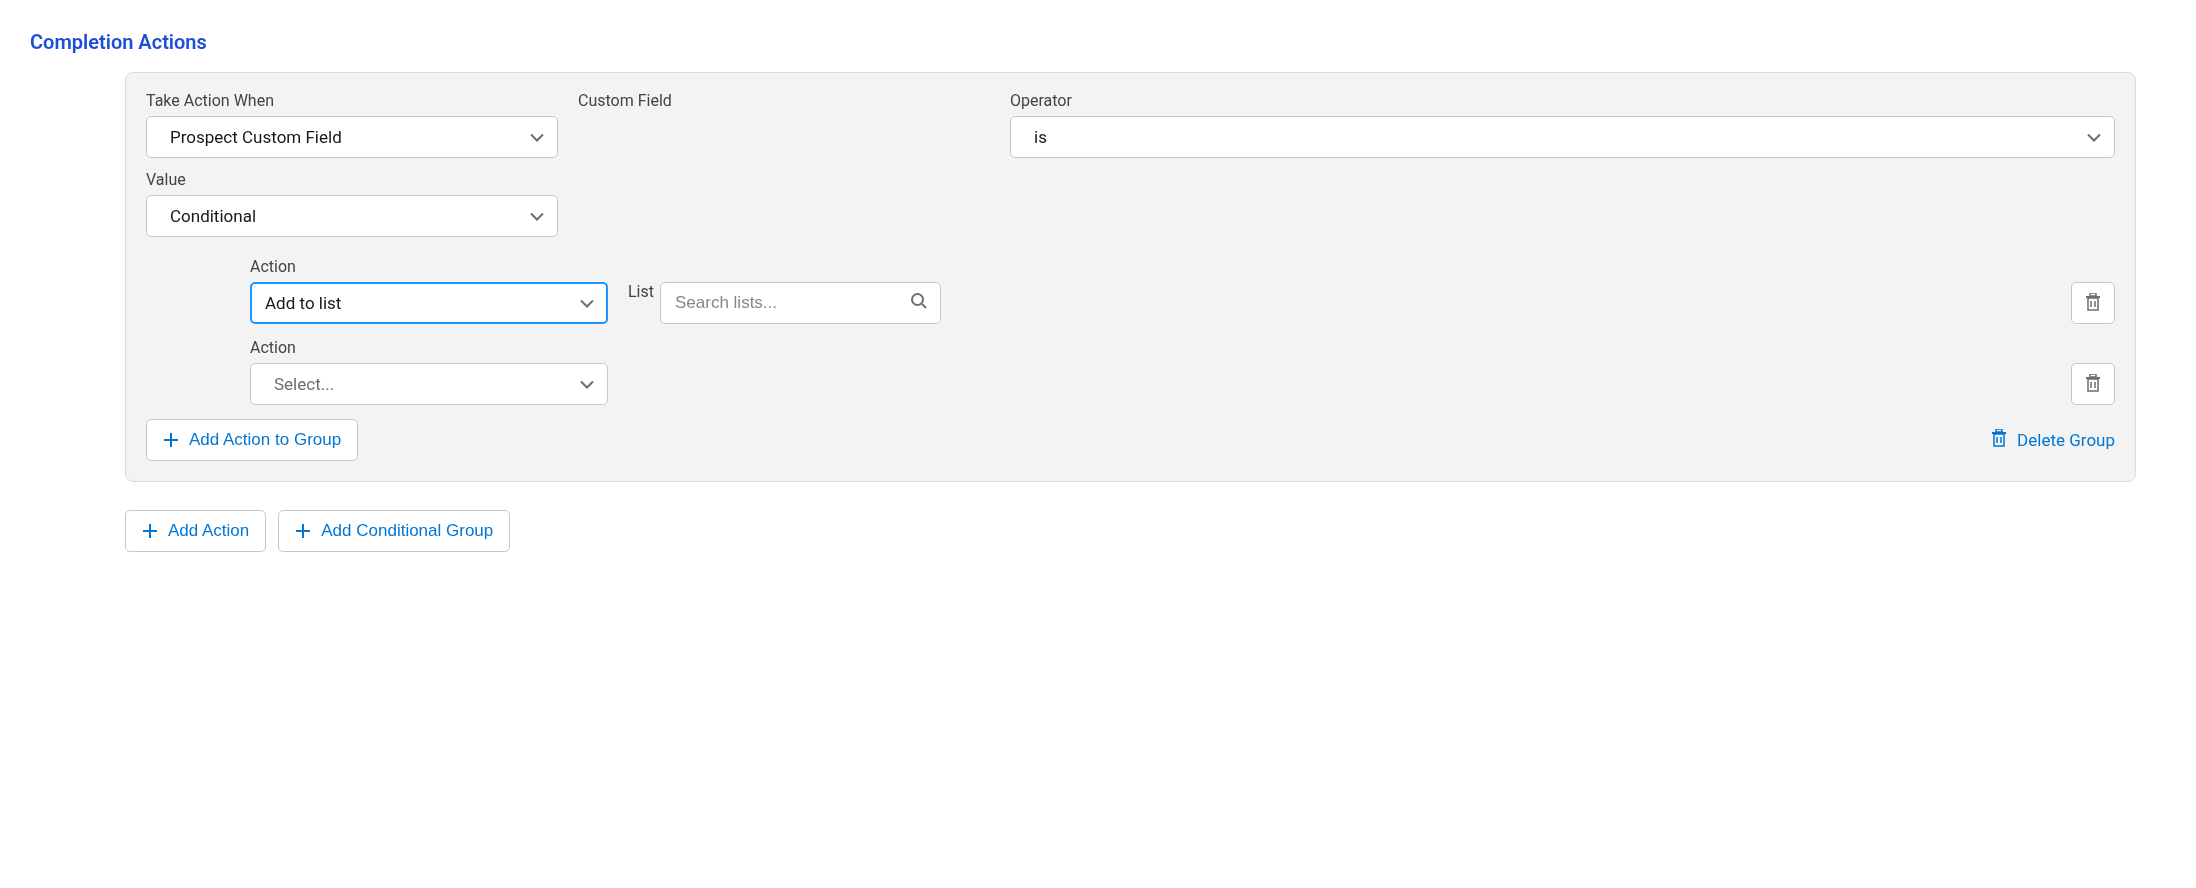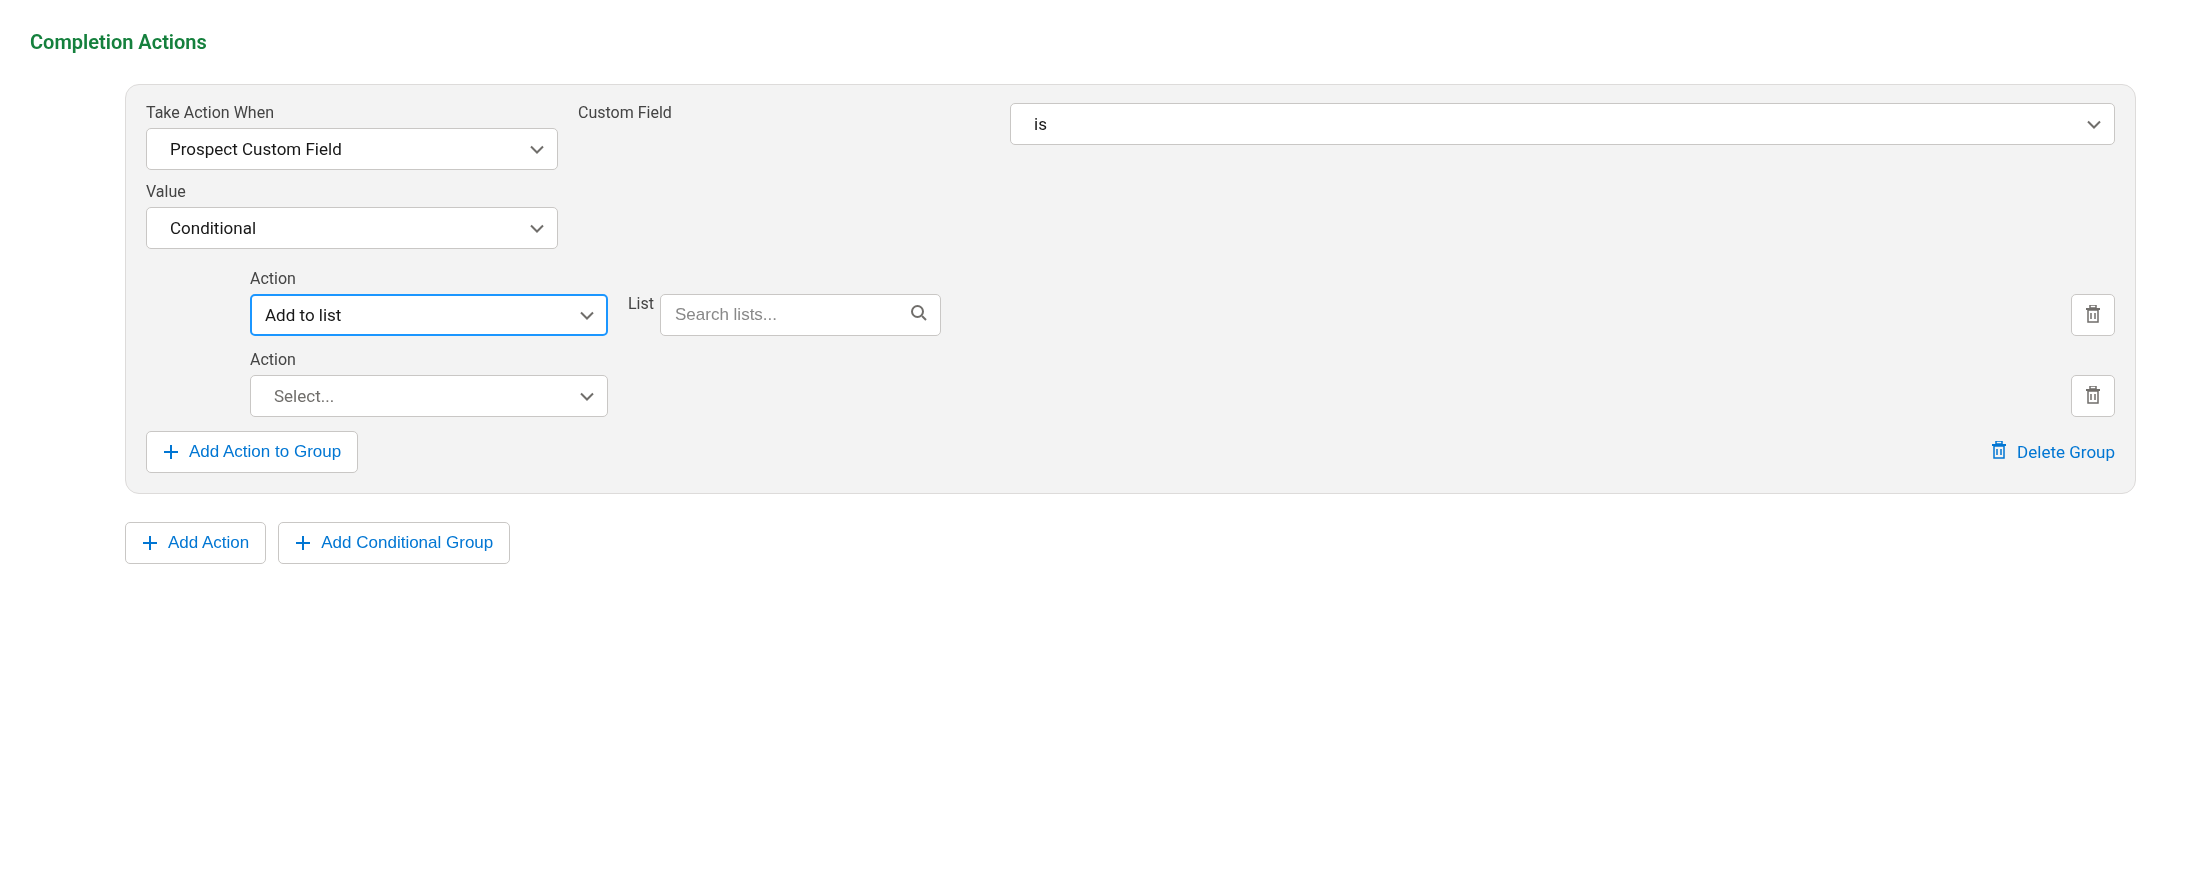--- a/index.html
+++ b/index.html
@@ -8,29 +8,29 @@
       padding: 0;
     }
     body {
       font-family: -apple-system, BlinkMacSystemFont, "Segoe UI", Roboto, "Helvetica Neue", Arial, sans-serif;
       background: #ffffff;
       padding: 30px;
     }
     .page-title {
       font-size: 20px;
       font-weight: 600;
-      color: #15803d;
-      margin-bottom: 30px;
+      color: #1d4ed8;
+      margin-bottom: 18px;
     }
     .group-container {
       margin-left: 95px;
       margin-right: 30px;
       background: #f3f3f3;
       border: 1px solid #dddbda;
-      border-radius: 14px;
+      border-radius: 8px;
       padding: 18px 20px 20px 20px;
     }
     .condition-row {
       display: flex;
       gap: 20px;
       margin-bottom: 12px;
     }
     .field-group {
       flex: 1;
       display: flex;
@@ -196,20 +196,21 @@
             </svg>
         </span>
       </div>
     </div>
 
     <div class="field-group" style="flex:0 0 412px">
       <div class="field-label">Custom Field</div>
     </div>
 
     <div class="field-group" style="flex:1">
+      <div class="field-label">Operator</div>
       <div class="select-wrap">
         <div class="select">
           <span>is</span>
         </div>
         <span class="select-caret">
           <svg class="caret-svg" viewBox="0 0 14 10">
               <path d="M1 2 L7 8 L13 2" fill="none" stroke="#706e6b" stroke-width="2"></path>
             </svg>
         </span>
       </div>

